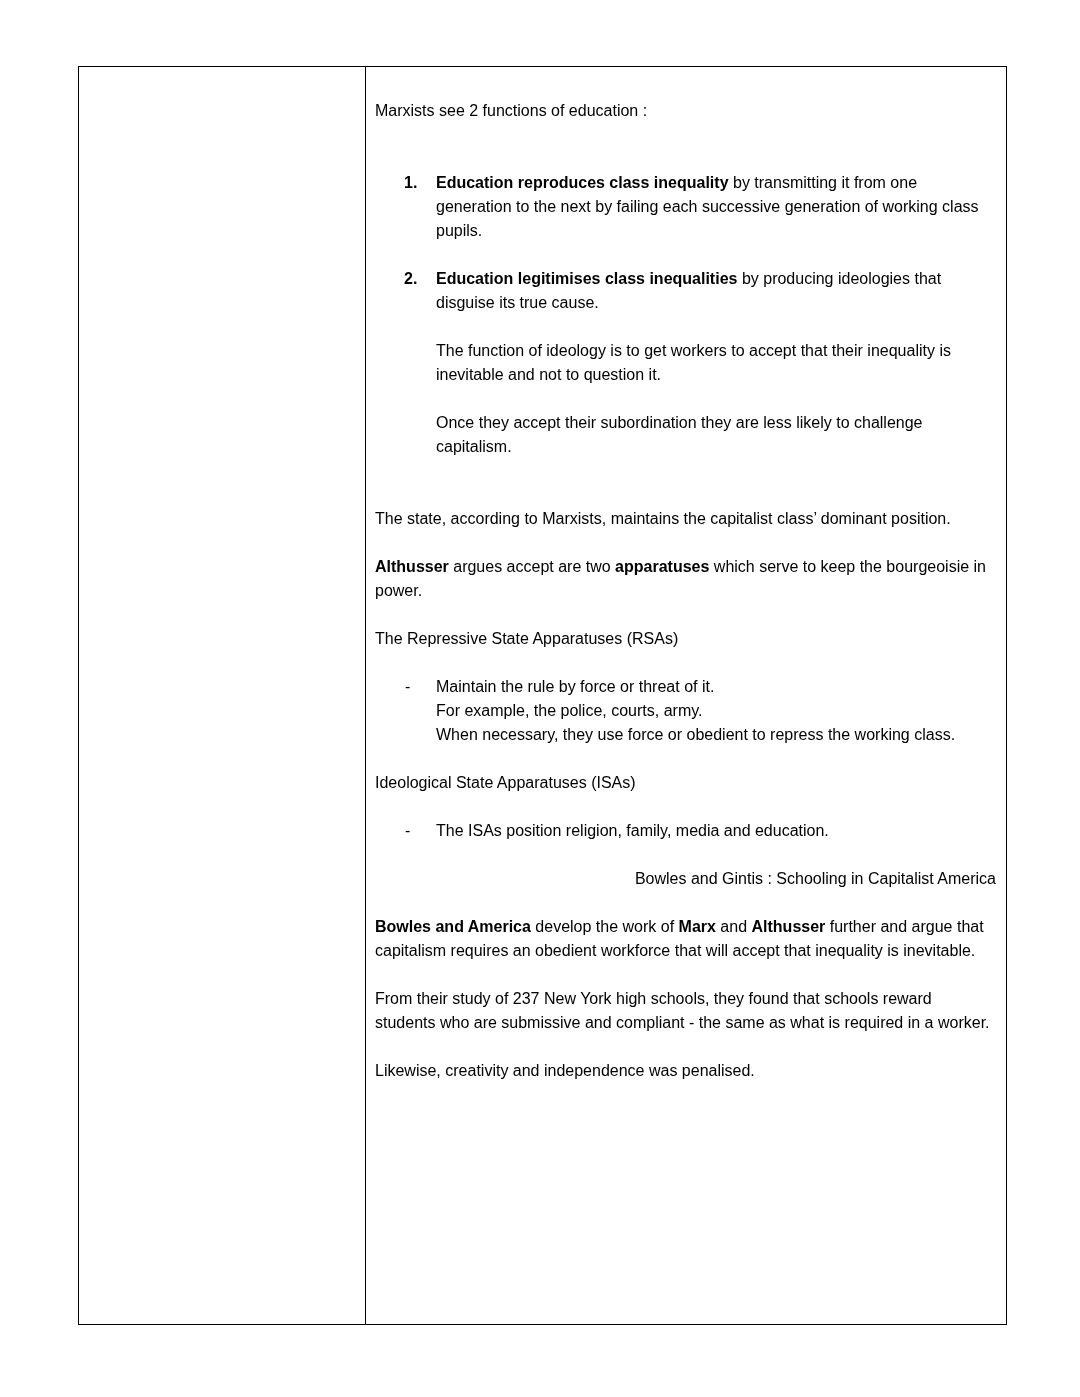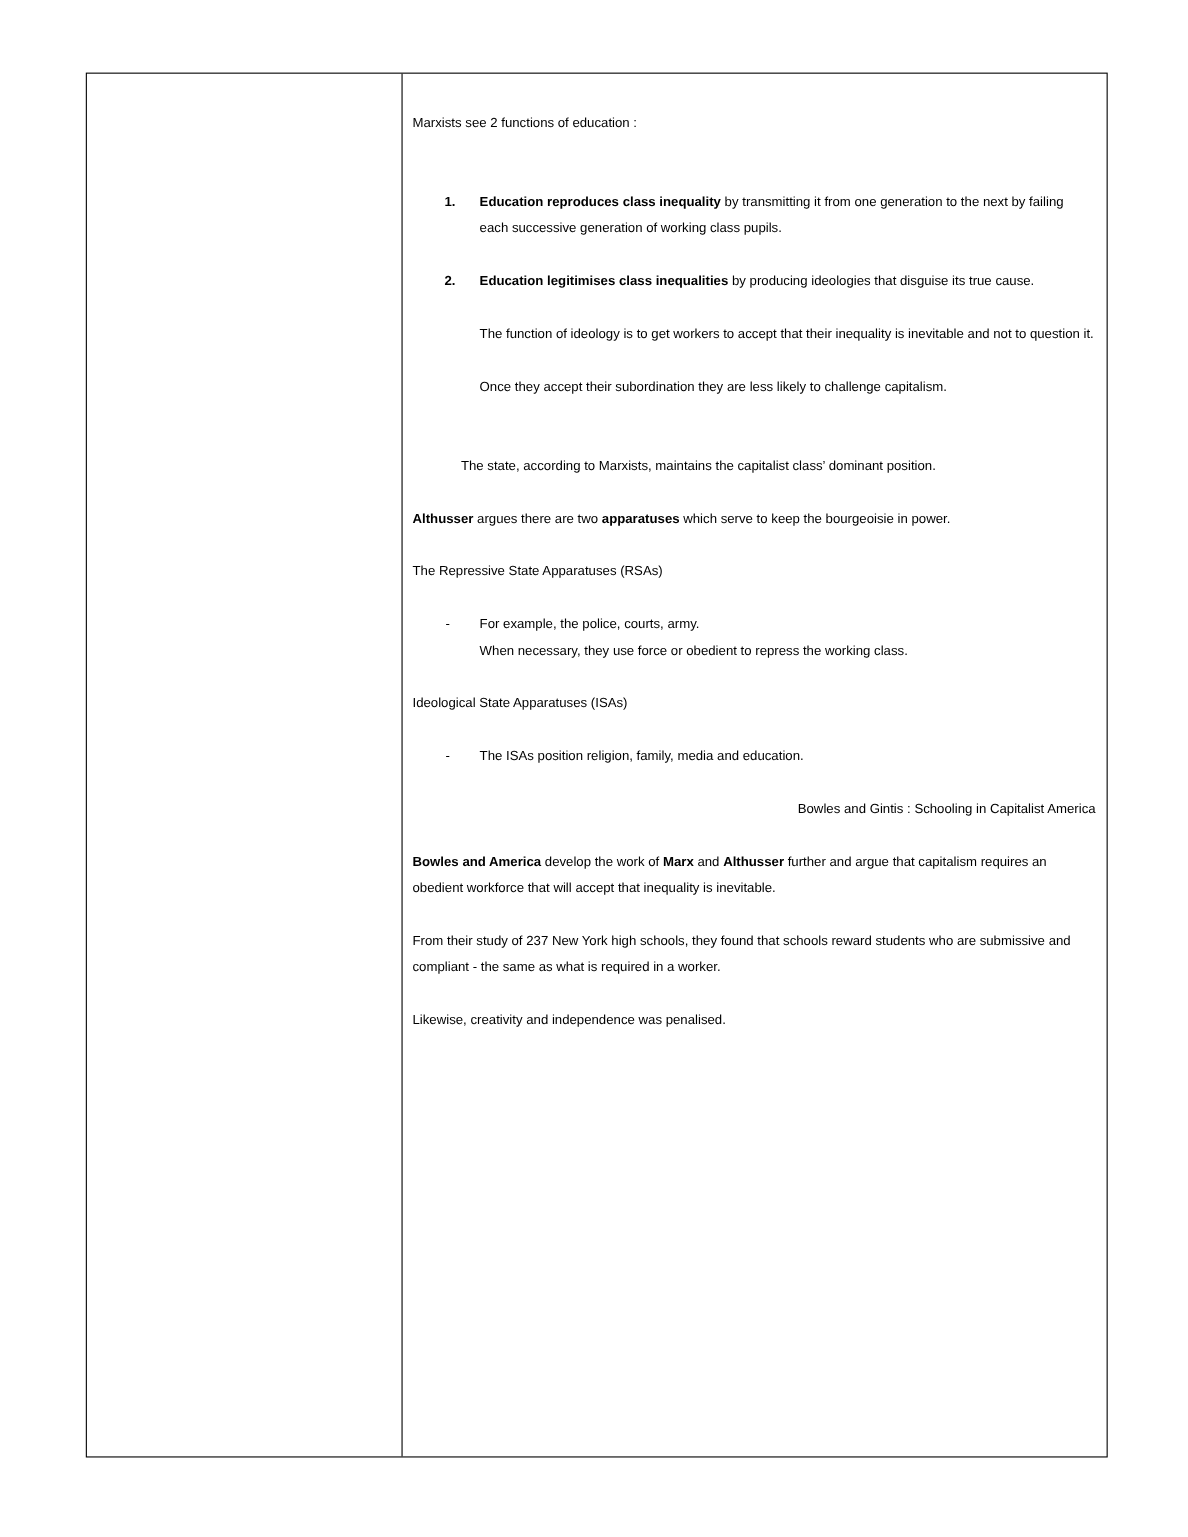--- a/index.html
+++ b/index.html
@@ -22,29 +22,29 @@
     display: flex;
     background: #ffffff;
   }
   .cell-left {
     flex: 0 0 287px;
     border-right: 1px solid #000000;
   }
   .cell-right {
     flex: 1;
     padding: 32px 10px 0 9px;
-    font-size: 12px;
+    font-size: 16px;
     line-height: 24px;
     display: flex;
     flex-direction: column;
     overflow: hidden;
   }
   .block { margin: 0 0 24px 0; }
   .mb-lg { margin-bottom: 48px; }
-  .space-before { margin-top: 24px; margin-left: 44px; }
+  .space-before { margin-top: 24px; }
   .bold { font-weight: 700; }
   .heading { font-weight: 400; margin: 0 0 24px 0; }
   .heading-center { font-weight: 400; text-align: right; margin: 0 0 24px 0; }
   .list-item { display: flex; padding-left: 29px; }
   .list-num { flex: 0 0 32px; font-weight: 700; }
   .list-body { flex: 1; }
   .sub-para { padding-left: 61px; }
   .bullet-item { display: flex; padding-left: 30px; }
   .bullet-dash { flex: 0 0 31px; }
   .bullet-body { flex: 1; }
@@ -68,27 +68,28 @@
       <span class="list-num">2.</span>
       <span class="list-body"><span class="bold">Education legitimises class inequalities</span><span> by producing ideologies that disguise its true cause.</span></span>
     </div>
 
     <p class="sub-para block">The function of ideology is to get workers to accept that their inequality is inevitable and not to question it.</p>
 
     <p class="sub-para block">Once they accept their subordination they are less likely to challenge capitalism.</p>
 
     <p class="block space-before">The state, according to Marxists, maintains the capitalist class’ dominant position.</p>
 
-    <p class="block"><span class="bold">Althusser</span><span> argues there are two </span><span class="bold">apparatuses</span><span> which serve to keep the bourgeoisie in power.</span></p>
+    <p class="block"><span class="bold">Althusser</span><span> argues accept are two </span><span class="bold">apparatuses</span><span> which serve to keep the bourgeoisie in power.</span></p>
 
     <p class="heading space-before">The Repressive State Apparatuses (RSAs)</p>
 
     <div class="bullet-item block">
       <span class="bullet-dash">-</span>
       <span class="bullet-body">
+        <div>Maintain the rule by force or threat of it.</div>
         <div>For example, the police, courts, army.</div>
         <div>When necessary, they use force or obedient to repress the working class.</div>
       </span>
     </div>
 
     <p class="heading space-before">Ideological State Apparatuses (ISAs)</p>
 
     <div class="bullet-item block">
       <span class="bullet-dash">-</span>
       <span class="bullet-body">

